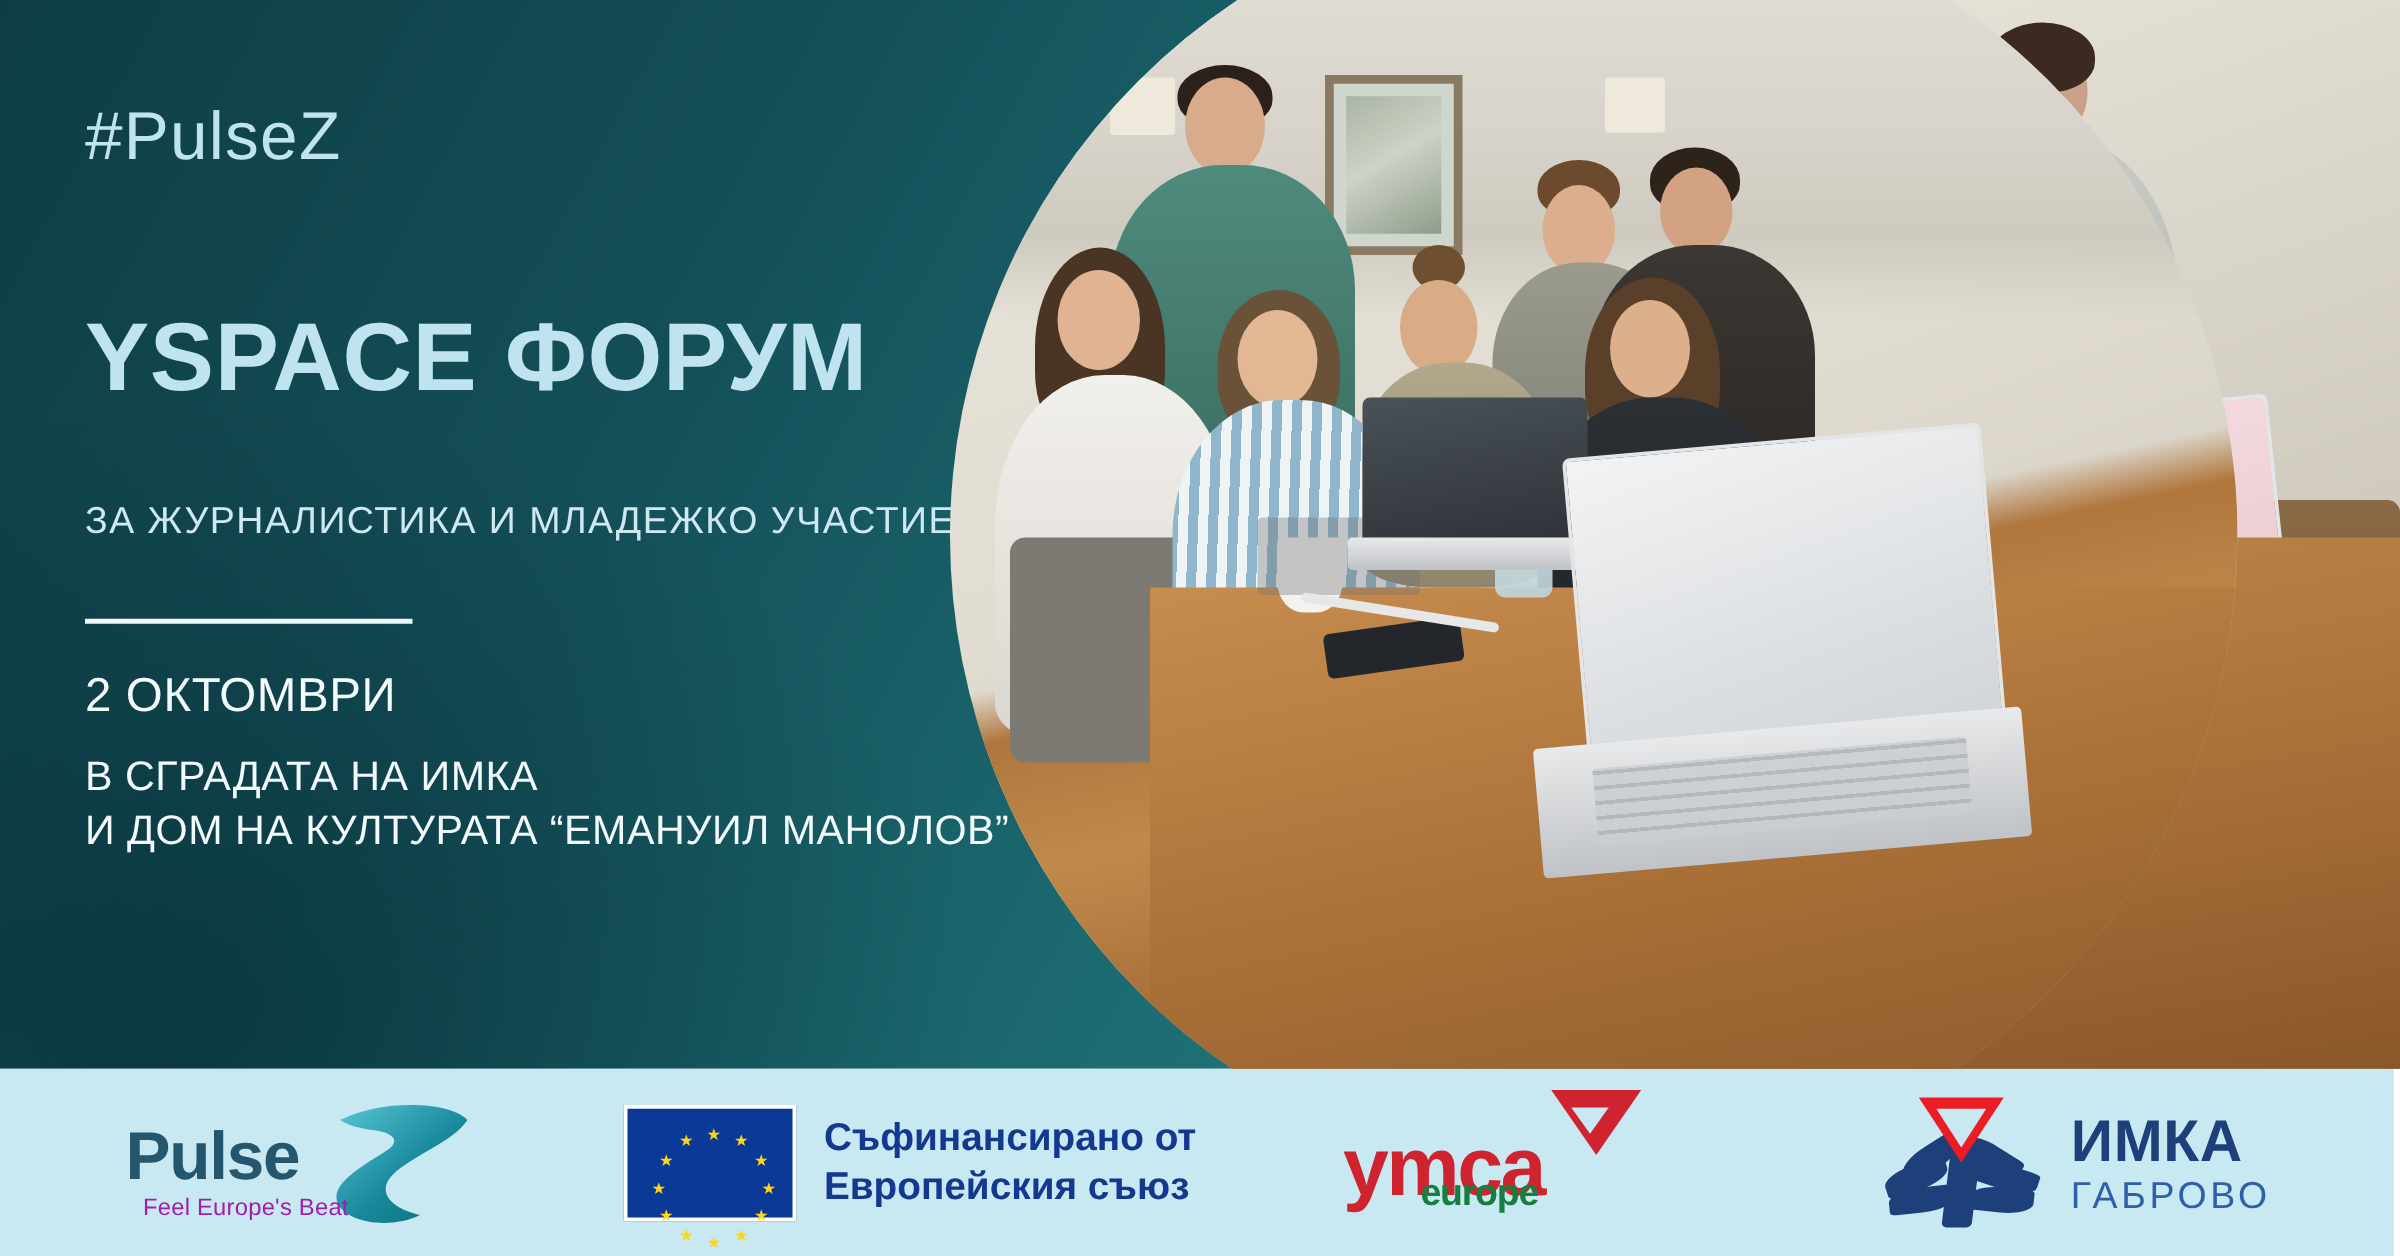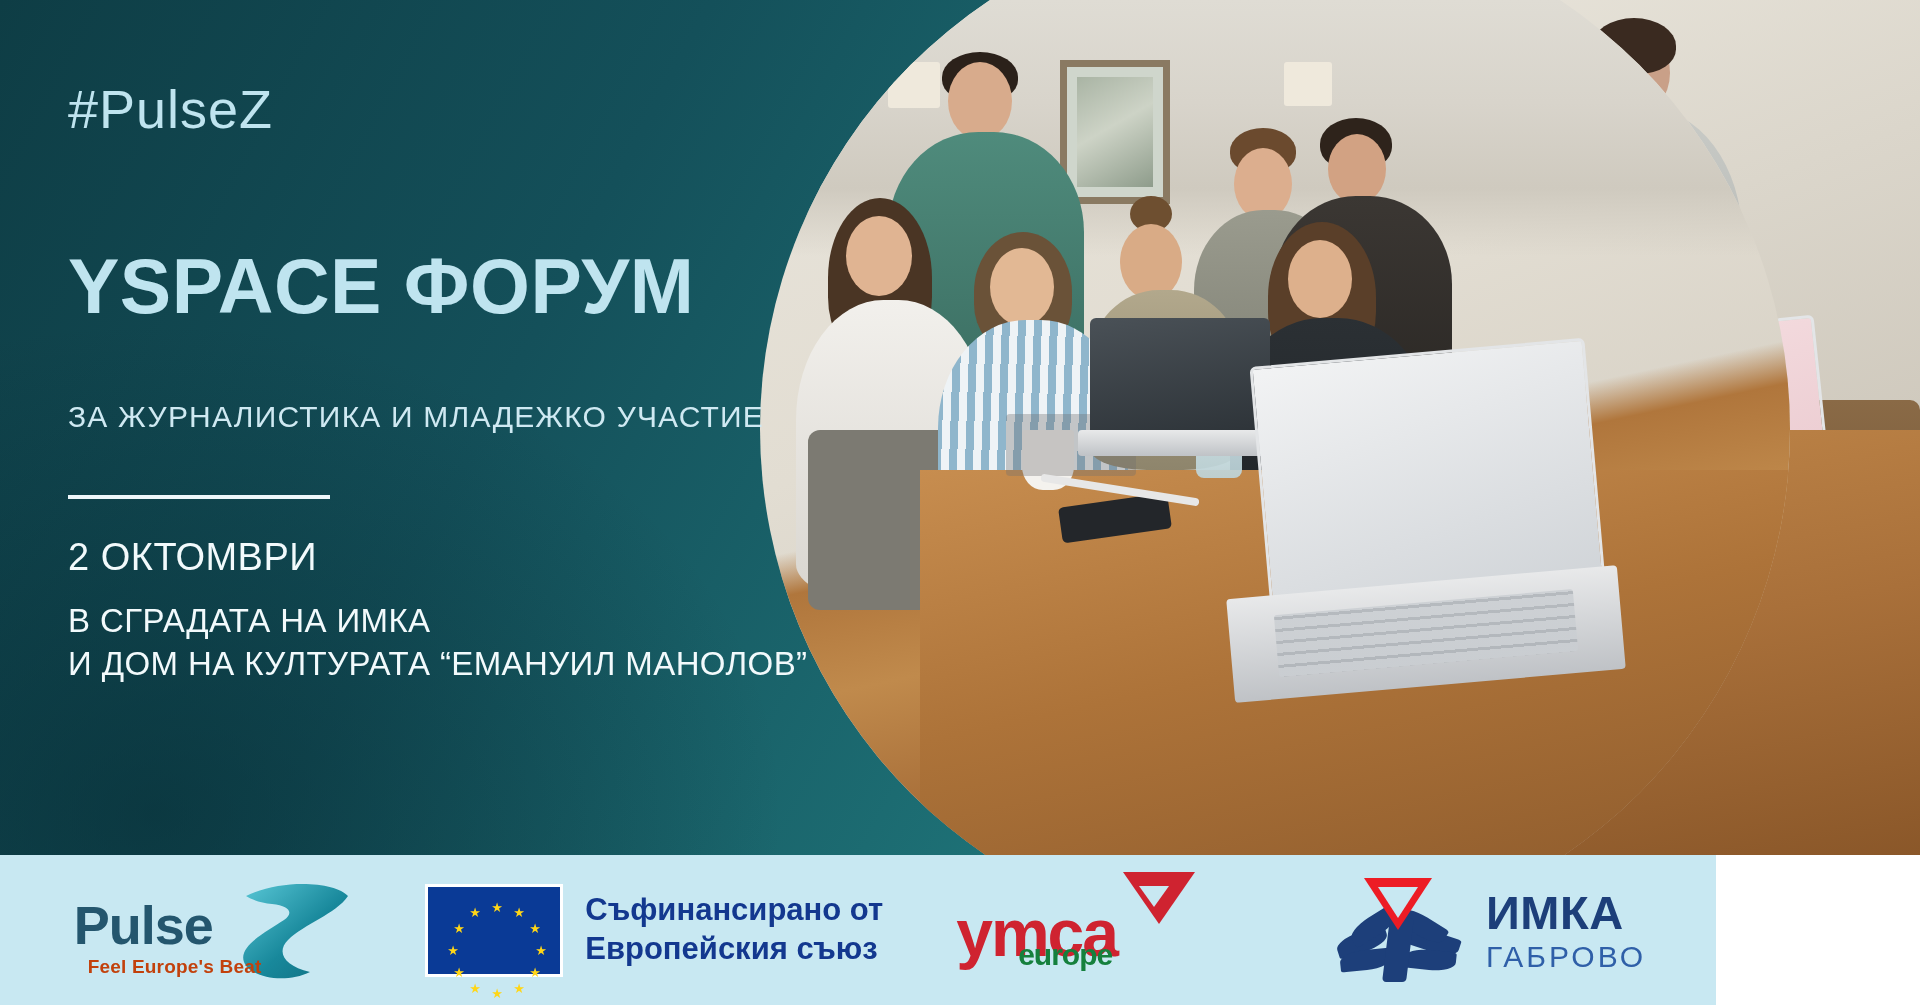--- a/index.html
+++ b/index.html
@@ -93,37 +93,37 @@
     font-size:38px;font-weight:400;color:#f2fafc;letter-spacing:.5px;
   }
   .venue{
     position:absolute;left:68px;top:600px;
     font-size:33px;font-weight:400;color:#f2fafc;letter-spacing:.4px;line-height:1.3;
     white-space:nowrap;
   }
 
   
   .footer{
-    position:absolute;left:0;top:855px;width:1716px;height:150px;
+    position:absolute;left:0;top:855px;width:1915px;height:150px;
     background:#c8e8f2;display:flex;align-items:flex-start;
   }
   .logo-slot{display:flex;align-items:center;justify-content:center;height:150px;}
   .slot-pulse{width:480px;}
   .slot-eu{width:500px;}
   .slot-ymca{width:430px;}
   .slot-imka{width:510px;}
 
   
   .pulsez{position:relative;width:290px;height:104px;}
   .pulse-word{
     position:absolute;left:6px;top:16px;font-size:54px;font-weight:700;
     color:#24566e;letter-spacing:-1px;
   }
   .pulse-tag{
-    position:absolute;left:20px;top:78px;font-size:19px;font-weight:700;color:#c2410c;
+    position:absolute;left:20px;top:78px;font-size:19px;font-weight:400;color:#a21caf;
     letter-spacing:.2px;
   }
   .pulse-z{
     position:absolute;left:164px;top:2px;width:120px;height:104px;
   }
 
   
   .eu{display:flex;align-items:center;gap:22px;}
   .eu-flag{
     position:relative;width:138px;height:93px;background:#0a3a96;

